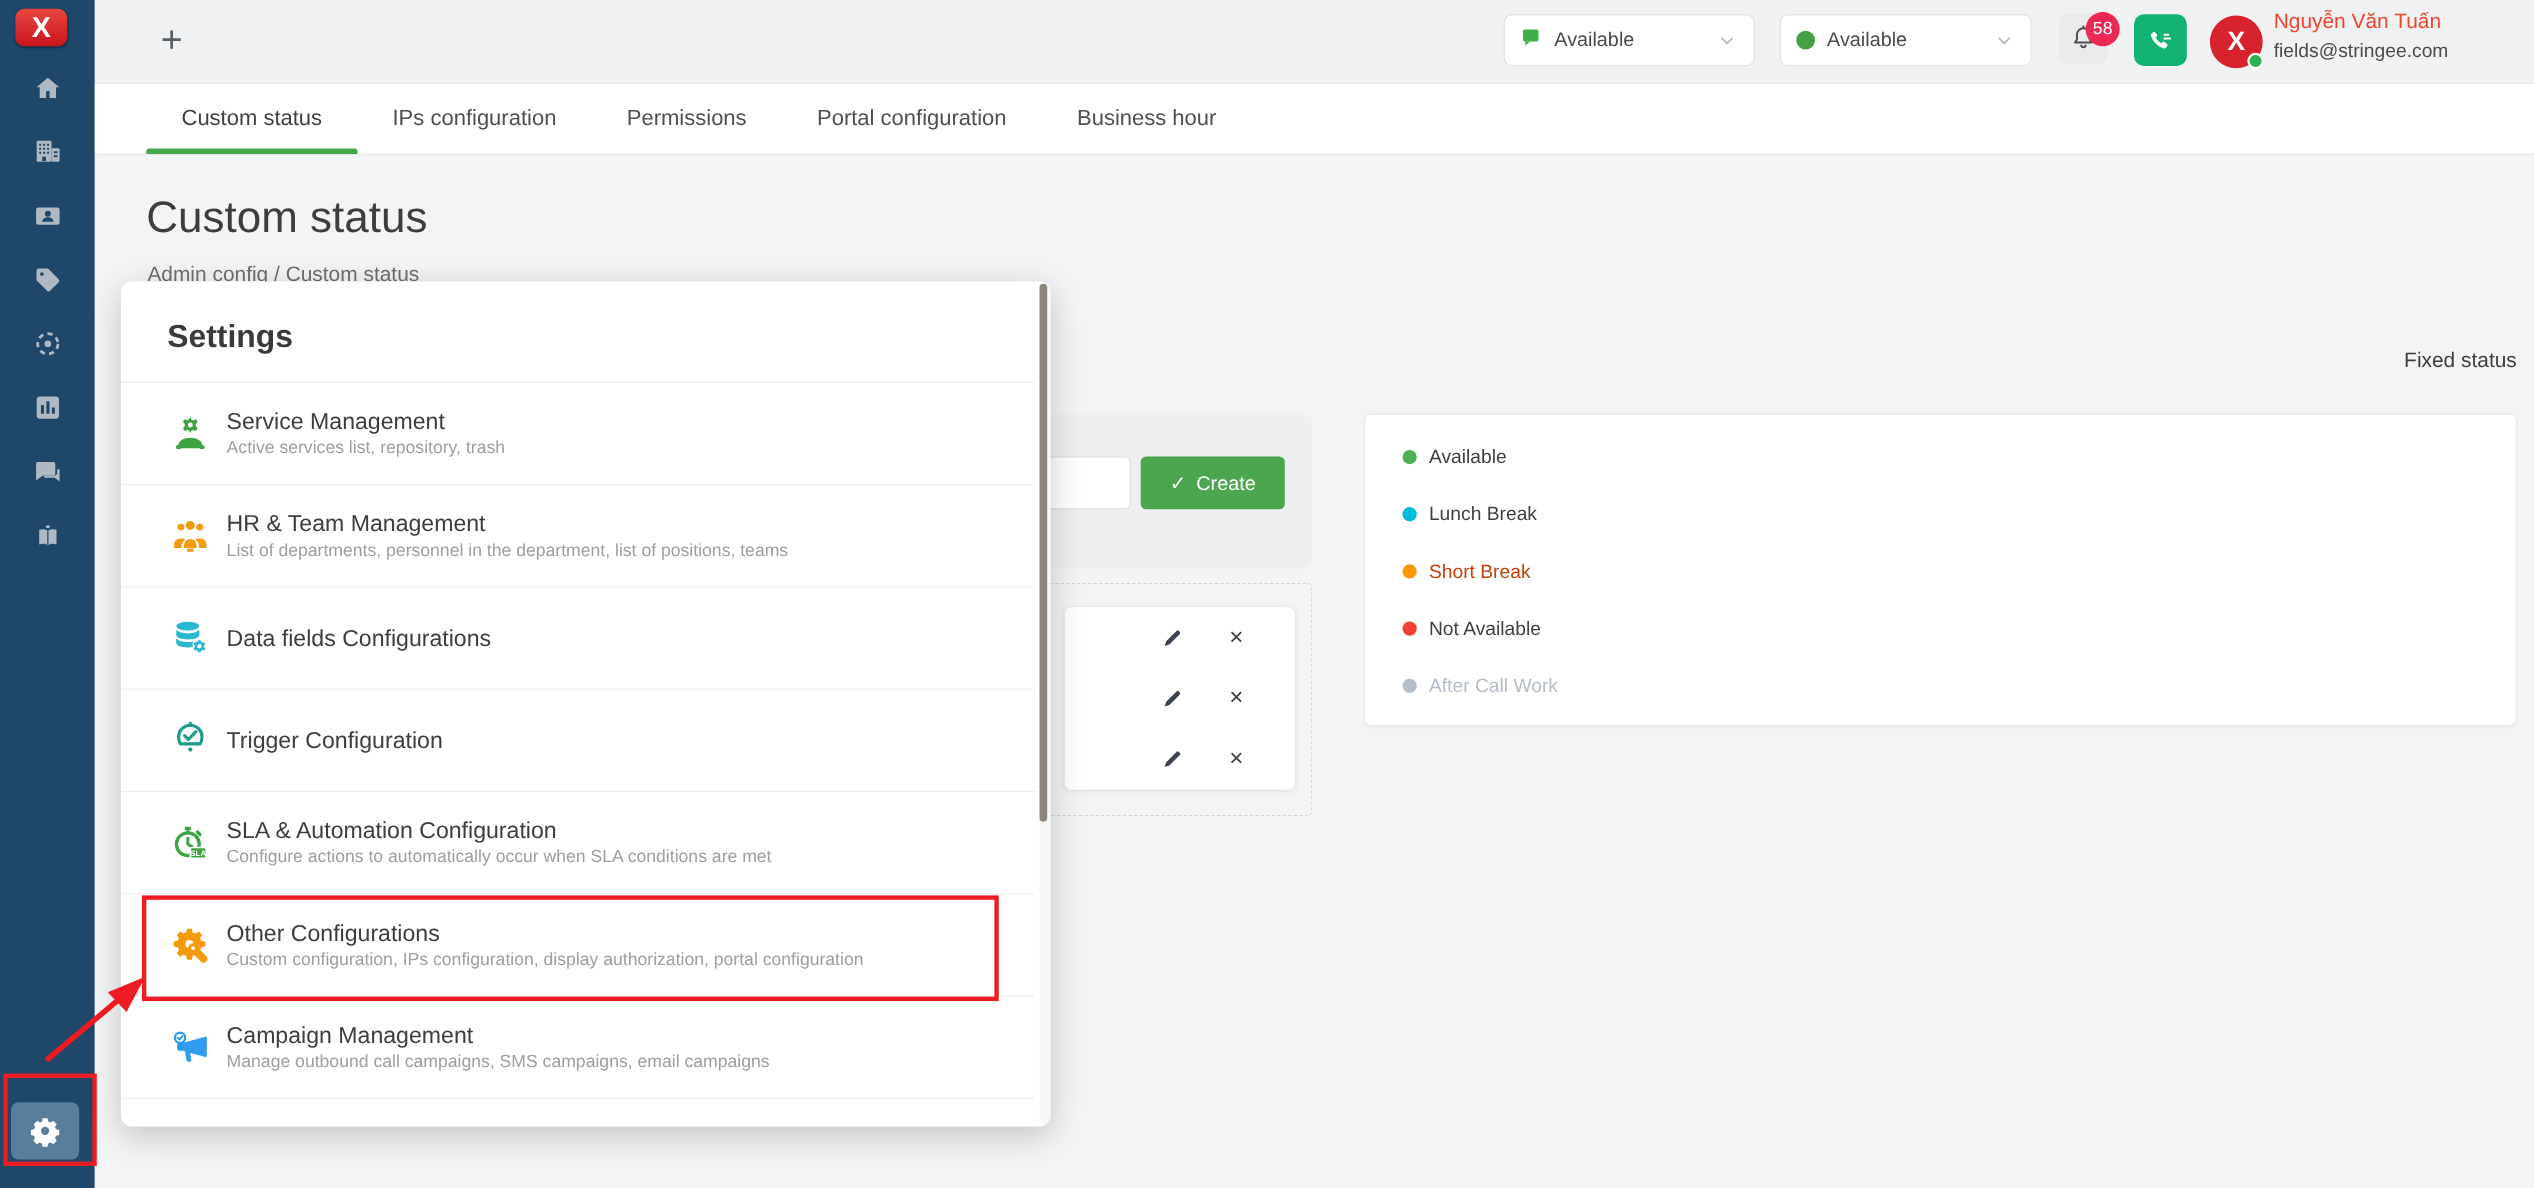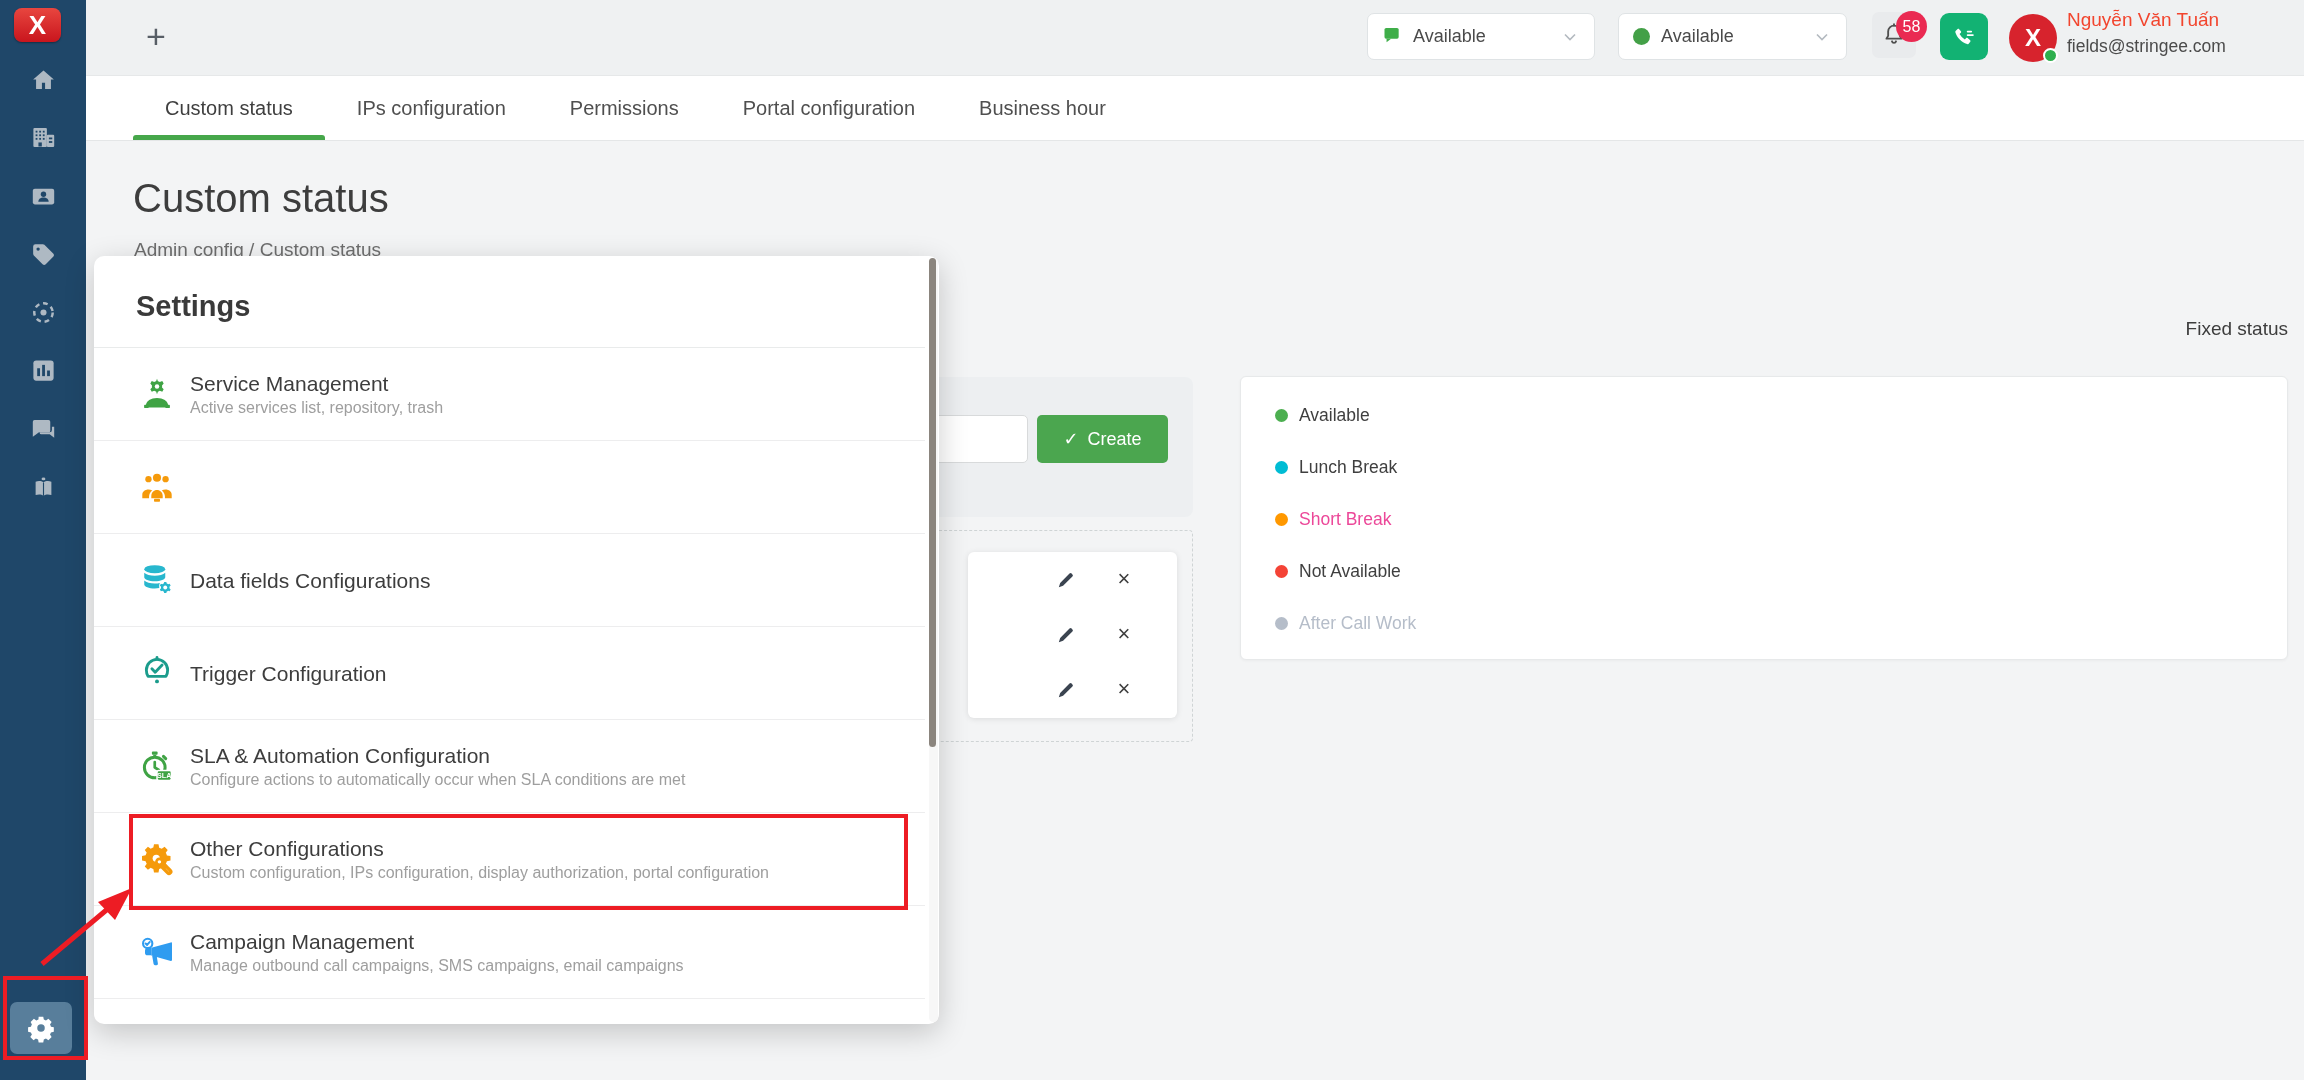--- a/index.html
+++ b/index.html
@@ -69,21 +69,21 @@
 
   
   .fixed-title { position:absolute; left:1240px; top:318px; width:1048px; text-align:right; font-size:19px; color:#3d3d3d; }
   .fixed-panel { position:absolute; left:1240px; top:376px; width:1048px; height:284px; background:#fff;
                  border:1px solid #e7e9ea; border-radius:6px; box-shadow:0 1px 3px rgba(0,0,0,.04); }
   .fs-row { position:absolute; left:0; width:100%; height:26px; display:flex; align-items:center; cursor:pointer; }
   .fs-dot { width:13px; height:13px; border-radius:50%; margin-left:34px; }
   .fs-lbl { margin-left:11px; font-size:17.5px; }
 
   
-  .modal { position:absolute; left:94px; top:256px; width:845px; height:768px; background:#fff; border-radius:10px;
+  .modal { position:absolute; left:110px; top:256px; width:845px; height:768px; background:#fff; border-radius:10px;
            box-shadow:0 8px 30px rgba(0,0,0,.20); z-index:10; }
   .modal-head { height:92px; padding:34px 0 0 42px; font-size:29px; font-weight:700; color:#3a3a3a;
                 border-bottom:1px solid #e9ebeb; margin-right:14px; }
   .m-item { height:93px; display:flex; align-items:center; padding-left:45px; border-bottom:1px solid #ededee;
             margin-right:14px; cursor:pointer; }
   .m-ico { width:36px; height:36px; margin-right:15px; flex:0 0 36px; }
   .m-ico svg { width:36px; height:36px; }
   .m-title { font-size:21px; color:#3d3d3d; line-height:27px; }
   .m-sub { font-size:16px; color:#9e9e9e; line-height:22px; }
   .m-scroll-track { position:absolute; right:1px; top:2px; width:9px; height:764px; background:#f7f7f7; border-radius:5px; }
@@ -193,21 +193,21 @@
     <div class="fs-row" style="top:25px">
       <span class="fs-dot" style="background: rgb(76, 175, 80);"></span>
       <span class="fs-lbl" style="color: rgb(63, 63, 63);">Available</span>
     </div>
     <div class="fs-row" style="top:77px">
       <span class="fs-dot" style="background: rgb(0, 188, 212);"></span>
       <span class="fs-lbl" style="color: rgb(63, 63, 63);">Lunch Break</span>
     </div>
     <div class="fs-row" style="top:129px">
       <span class="fs-dot" style="background: rgb(255, 152, 0);"></span>
-      <span class="fs-lbl" style="color: #ec4899;">Short Break</span>
+      <span class="fs-lbl" style="color: #c2410c;">Short Break</span>
     </div>
     <div class="fs-row" style="top:181px">
       <span class="fs-dot" style="background: rgb(244, 67, 54);"></span>
       <span class="fs-lbl" style="color: rgb(63, 63, 63);">Not Available</span>
     </div>
     <div class="fs-row" style="top:233px">
       <span class="fs-dot" style="background: rgb(181, 189, 201);"></span>
       <span class="fs-lbl" style="color: rgb(181, 189, 201);">After Call Work</span>
     </div>
   </div>
@@ -236,20 +236,24 @@
         <svg viewBox="0 0 24 24" fill="#f59a0b">
           <circle cx="6.3" cy="6.8" r="2.1"></circle>
             <circle cx="17.7" cy="6.8" r="2.1"></circle>
             <circle cx="12" cy="5.8" r="2.7"></circle>
           <path d="M2.2 19.5v-2.3c0-2.1 1.8-3.5 4.1-3.5.9 0 1.8.2 2.5.7-1.3 1-2.1 2.5-2.1 4.1v1z"></path>
           <path d="M21.8 19.5v-2.3c0-2.1-1.8-3.5-4.1-3.5-.9 0-1.8.2-2.5.7 1.3 1 2.1 2.5 2.1 4.1v1z"></path>
           <path d="M8.2 19.5v-1.5c0-2.3 1.7-4 3.8-4s3.8 1.7 3.8 4v1.5z"></path>
           <rect x="10" y="19.9" width="4" height="1.9" rx=".5"></rect>
         </svg>
       </span>
+      <div>
+        <div class="m-title">HR &amp; Team Management</div>
+        <div class="m-sub">List of departments, personnel in the department, list of positions, teams</div>
+      </div>
     </div>
 
     <div class="m-item">
       <span class="m-ico">
         <svg viewBox="0 0 24 24" fill="#28b7ce">
           <ellipse cx="10.5" cy="4.8" rx="7" ry="2.7"></ellipse>
           <path d="M3.5 7.2c1.3 1.2 4 2 7 2s5.7-.8 7-2v3c0 1.5-3.1 2.7-7 2.7s-7-1.2-7-2.7z"></path>
           <path d="M3.5 12.4c1.3 1.2 4 2 7 2 1.2 0 2.4-.1 3.4-.35a4.6 4.6 0 0 0-.4 3.35c-.9.2-1.9.3-3 .3-3.9 0-7-1.2-7-2.7z"></path>
           <path d="M18.2 13.3l.3 1a2.9 2.9 0 0 1 .9.5l1-.3.7 1.2-.8.8c.06.33.06.67 0 1l.8.8-.7 1.2-1-.3a2.9 2.9 0 0 1-.9.5l-.3 1h-1.4l-.3-1a2.9 2.9 0 0 1-.9-.5l-1 .3-.7-1.2.8-.8a2.9 2.9 0 0 1 0-1l-.8-.8.7-1.2 1 .3c.27-.22.57-.39.9-.5l.3-1z"></path>
           <circle cx="17.5" cy="17" r="1.3" fill="#fff"></circle>

